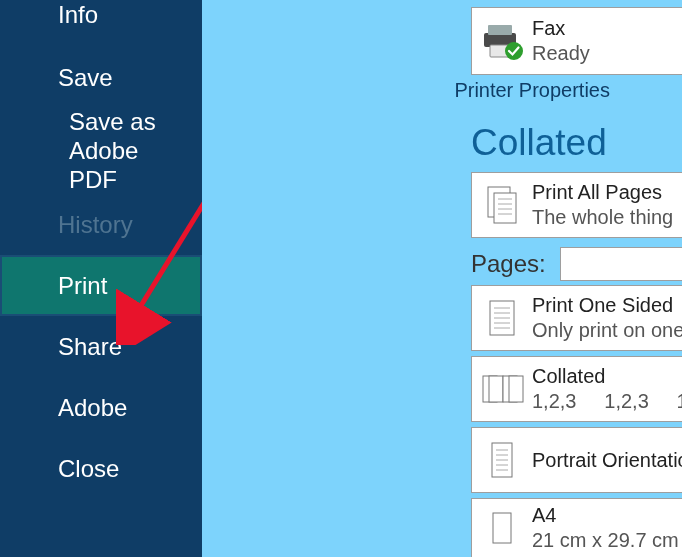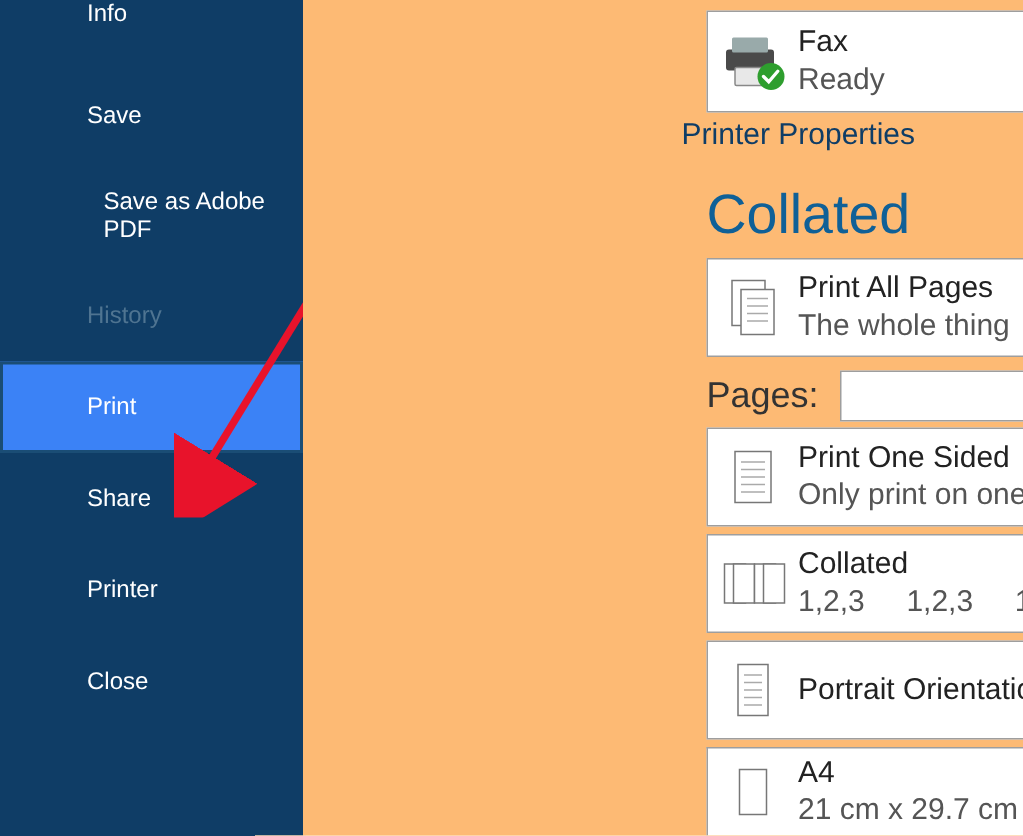--- a/index.html
+++ b/index.html
@@ -11,33 +11,33 @@
     width: 202px;
     height: 557px;
     background: #0F3D66;
     color: #fff;
     display: flex;
     flex-direction: column;
     position: relative;
   }
   .sidebar-item {
     padding: 0 0 0 58px;
-    font-size: 16px;
+    font-size: 24px;
     font-weight: 400;
     display: flex;
     align-items: center;
     cursor: pointer;
     min-height: 61px;
     color: #fff;
   }
   .sidebar-item.info { min-height: 47px; align-items: flex-start; padding-top: 1px;}
   .sidebar-item.tall { min-height: 72px; line-height: 1.2; padding-right: 20px; margin-left: 11px;}
   .sidebar-item.history { color: #4F7491; }
   .sidebar-item.active {
-    background: #3b82f6;
+    background: #0f766e;
     outline: 2px solid #1a4d75;
     outline-offset: -2px;
   }
   .sidebar-item.close { margin-top: 0;}
   
   .sidebar::after {
     content:"";
     position:absolute; right:-2px; top:0; bottom:0; width:2px;
     background: rgba(0,0,0,0.08);
   }
@@ -49,21 +49,21 @@
     top: 195px;
     pointer-events: none;
   }
 
   
   .main {
     flex: 1;
     height: 557px;
     padding: 7px 4px 0 0;
     position: relative;
-    background: #fdba74;
+    background: #7dd3fc;
   }
 
   .dropdown {
     position: absolute;
     left: 269px;
     width: 344px;
     border: 1px solid #9e9e9e;
     background: #fff;
     display: flex;
     align-items: center;
@@ -145,21 +145,21 @@
   <div class="sidebar-item history">
     <span>History</span>
   </div>
   <div class="sidebar-item active">
     <span>Print</span>
   </div>
   <div class="sidebar-item">
     <span>Share</span>
   </div>
   <div class="sidebar-item">
-    <span>Printer</span>
+    <span>Adobe</span>
   </div>
   <div class="sidebar-item close">
     <span>Close</span>
   </div>
 </div>
 
 <svg class="arrow-svg" width="100" height="150">
   <defs>
     <marker id="ah" markerWidth="14" markerHeight="14" refX="3" refY="7" orient="auto">
       <polygon points="0,0 14,7 0,14" fill="#E8132B"></polygon>

